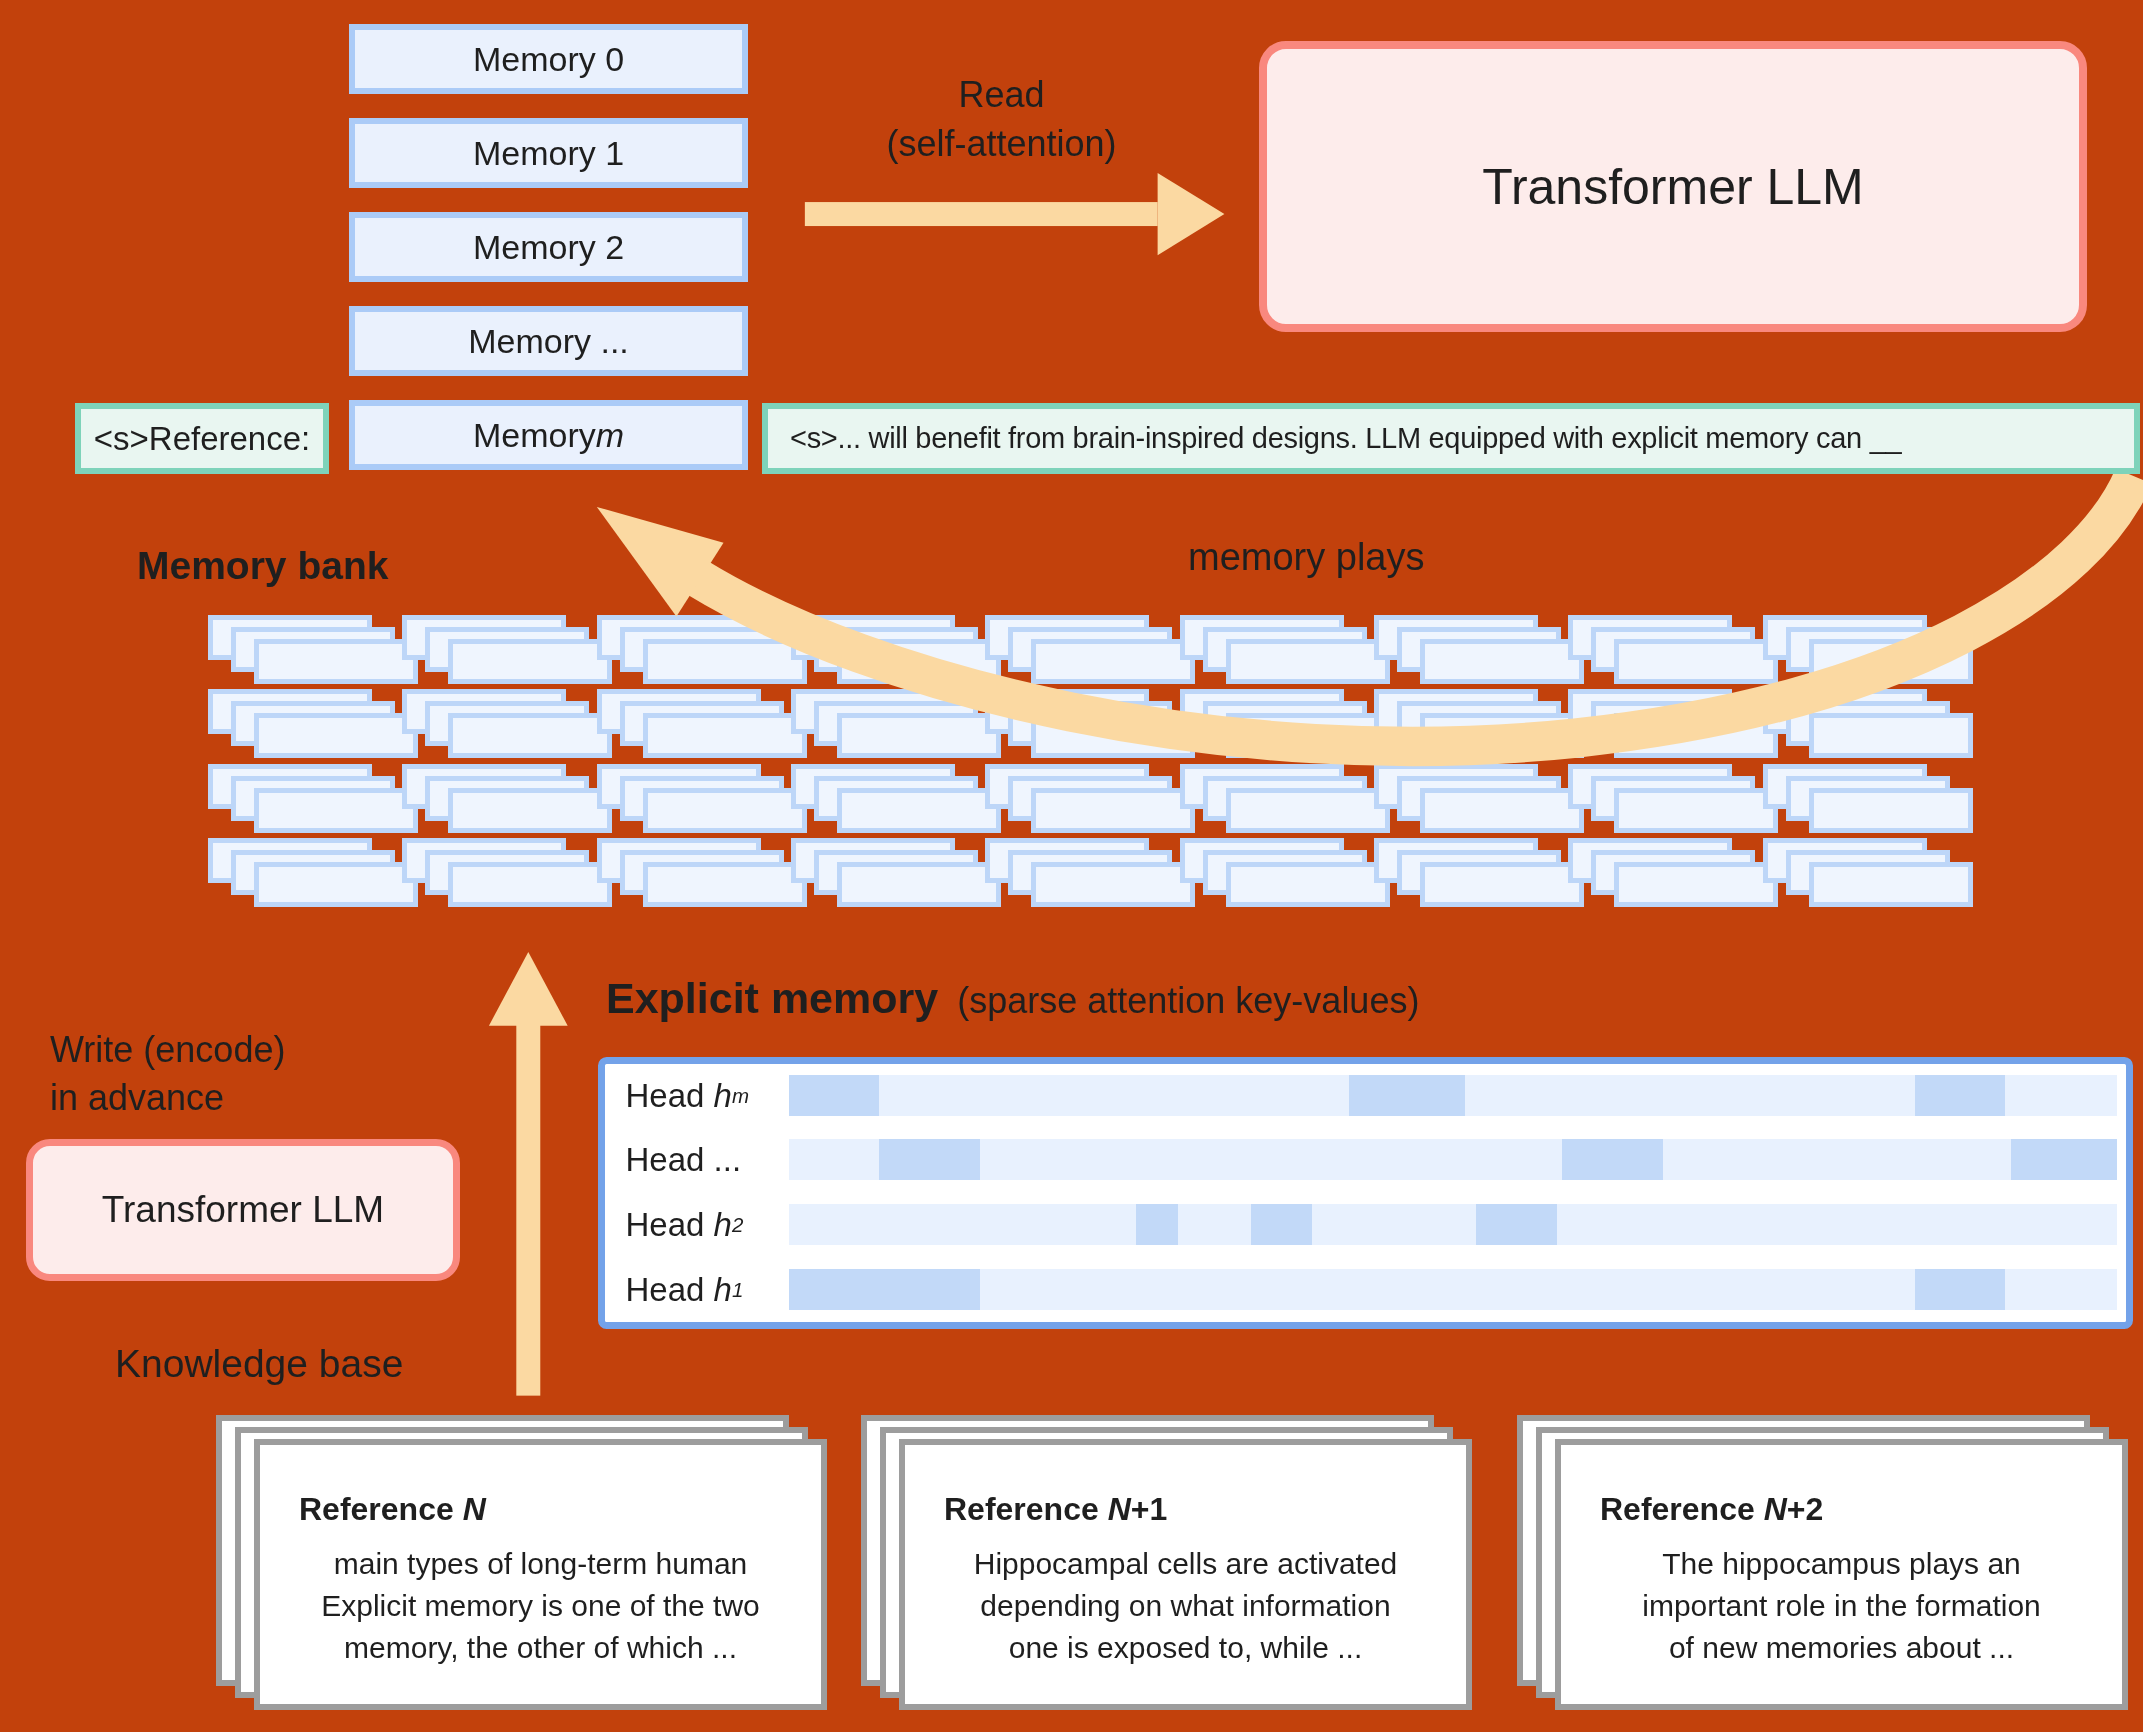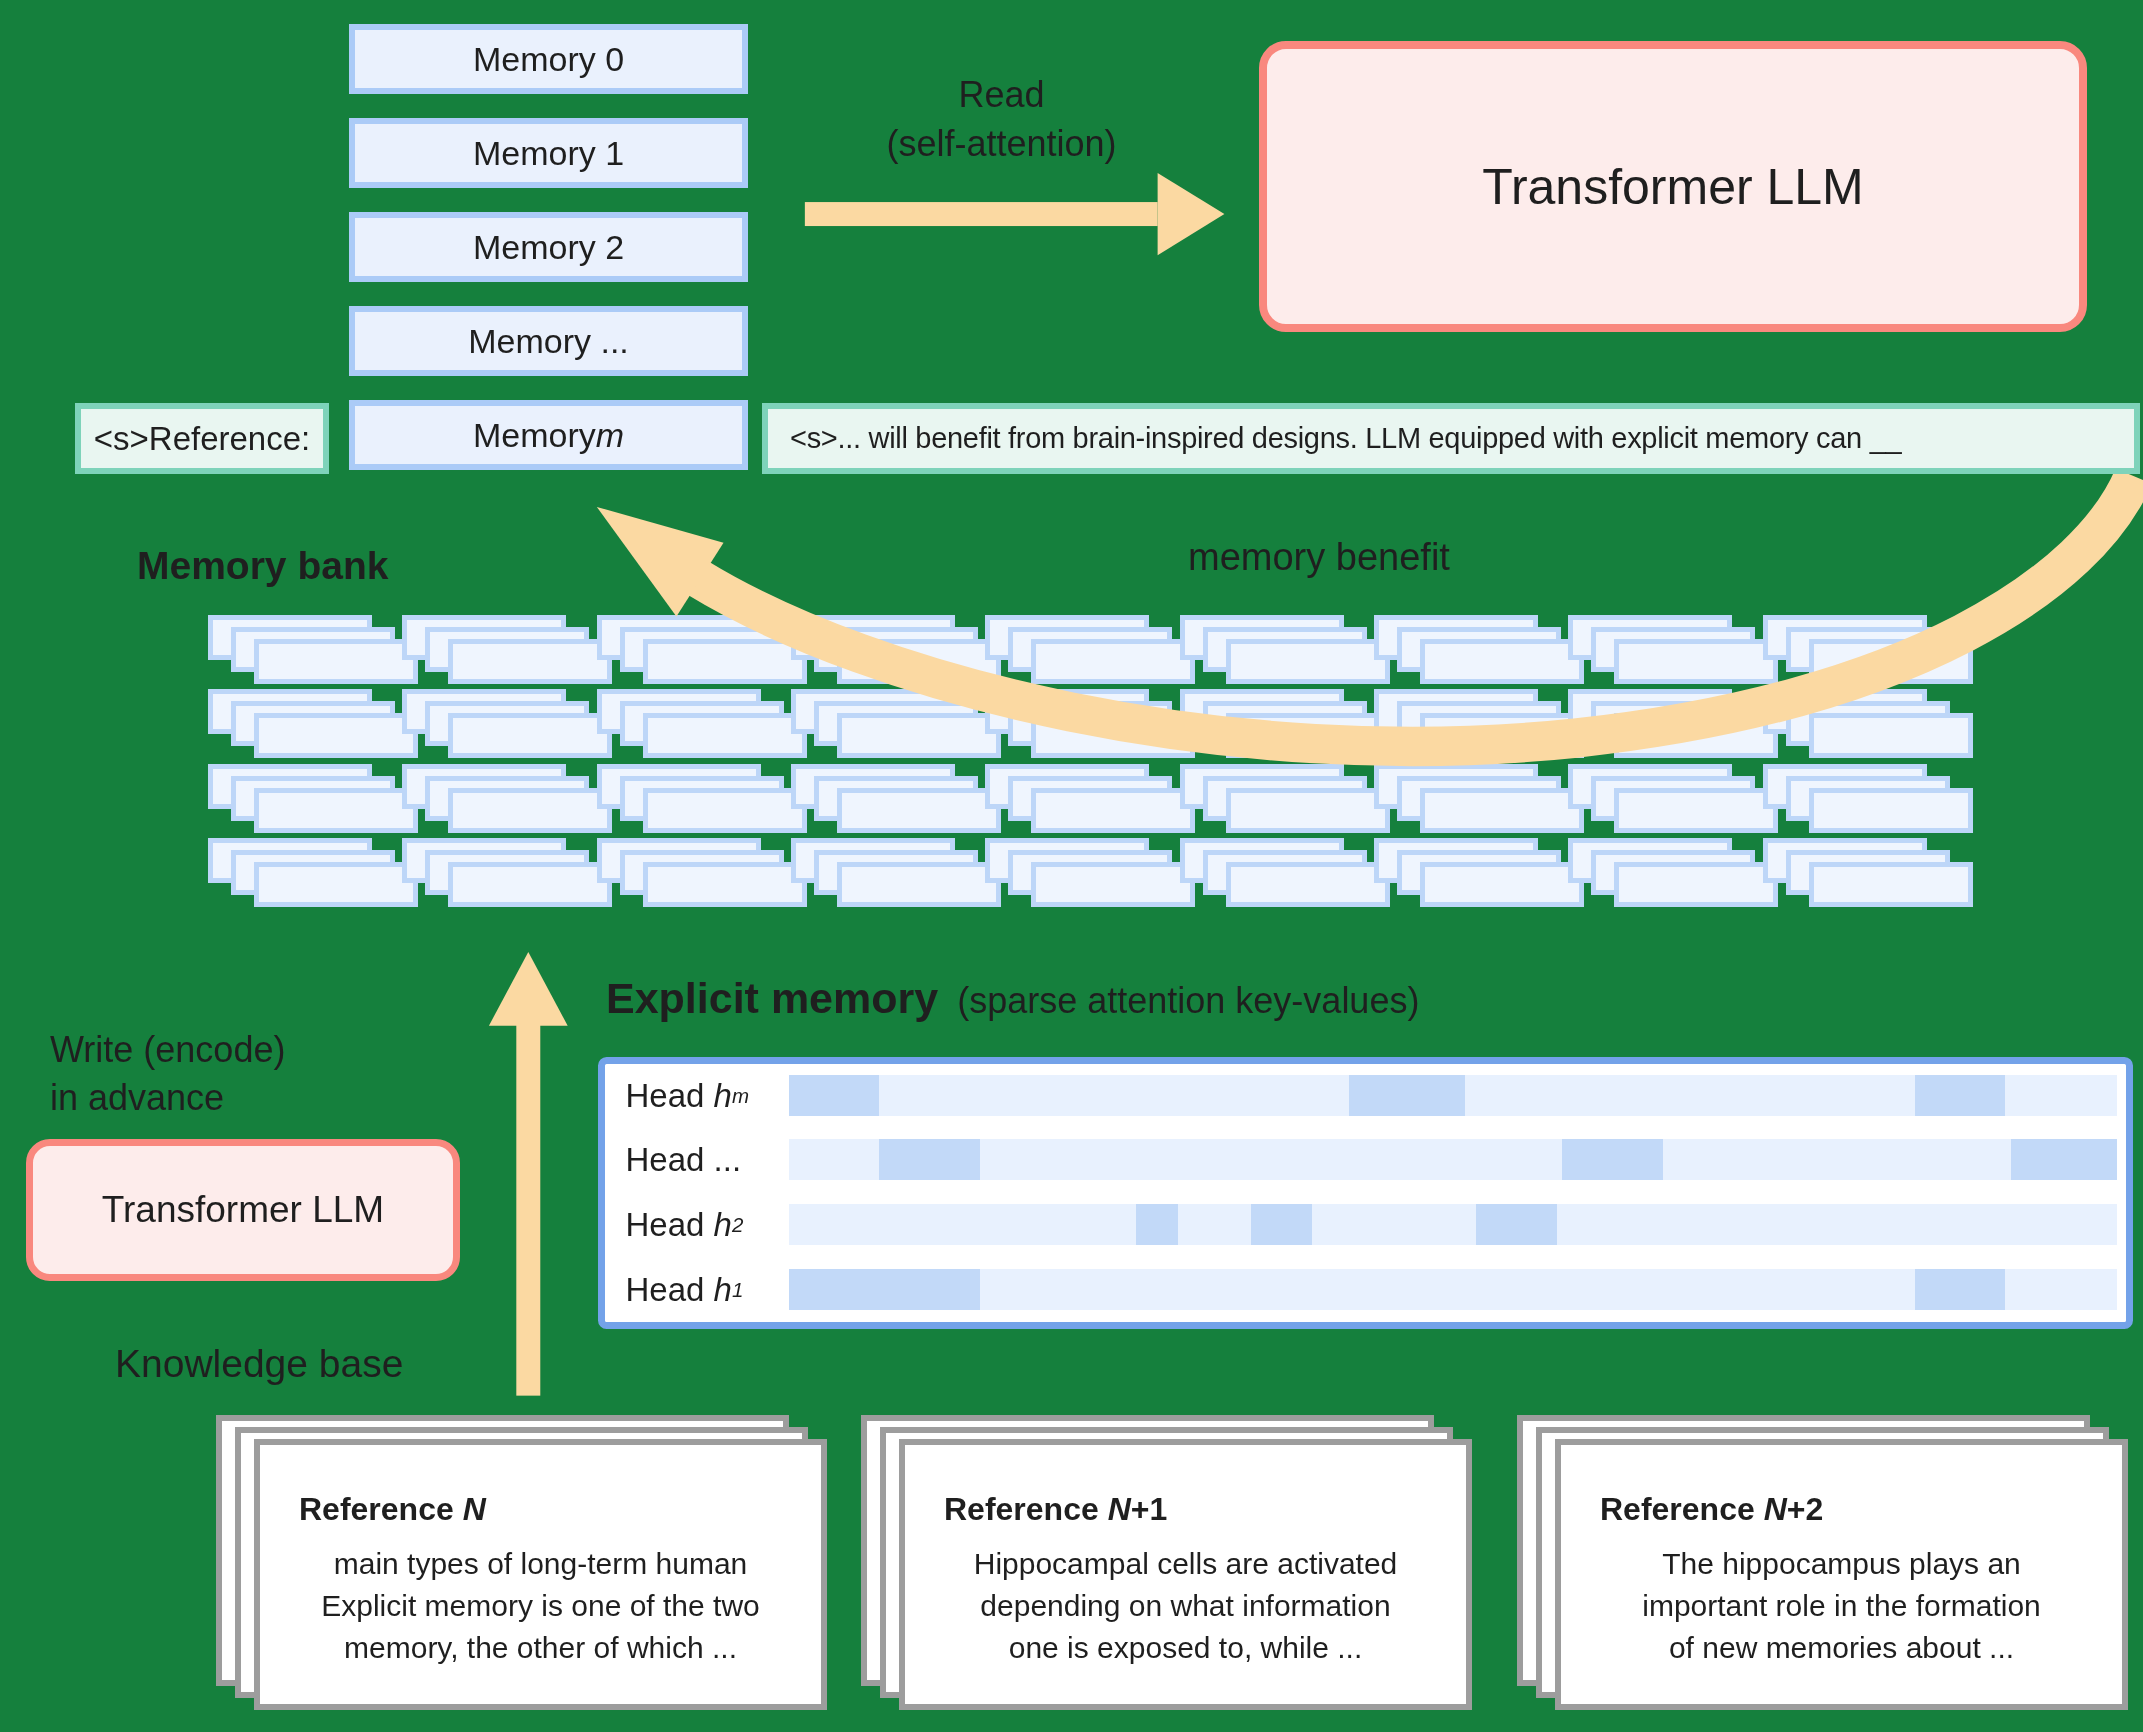--- a/index.html
+++ b/index.html
@@ -1,18 +1,18 @@
 <!DOCTYPE html>
 <html style="--memory_box_border: #abcbf7; --memory_box_fill: #eaf1fd; --green_border: #7ed3ba; --green_fill: #e9f6f1; --pink_border: #f9887e; --pink_fill: #fdeceb; --orange_arrow: #fbd9a2; --bank_card_border: #bdd6f8; --bank_card_fill: #eff5fe; --explicit_border: #73a2e9; --explicit_row_bg: #e8f1fe; --explicit_highlight: #c2d9f8; --gray_card_border: #9d9d9d; --text: #1f1f1f;font-size:13.7px"><head>
 <meta charset="utf-8">
 <style>
   html,body { margin:0; padding:0; background:#ffffff; }
   .canvas {
     position:relative; width:2144px; height:1733px; overflow:hidden;
-    background:#15803d; color:var(--text,#1f1f1f);
+    background:#c2410c; color:var(--text,#1f1f1f);
     font-family:"Liberation Sans","DejaVu Sans",sans-serif;
   }
   .abs { position:absolute; }
   .em { font-style:italic; }
   .sub { font-size:20.5px; font-style:italic; vertical-align:-7.7px; }
 
   
   #memory-stack { position:absolute; left:349px; top:24px; width:399px; }
   .mem-box {
     box-sizing:border-box; height:70px; margin-bottom:24px;
@@ -312,21 +312,21 @@
 
   <div class="pink-box" id="llm-top">
     <span>Transformer LLM</span>
   </div>
 
   <div class="abs" id="read-label">
     <div>Read</div>
     <div>(self-attention)</div>
   </div>
   <div class="abs" id="bank-label">Memory bank</div>
-  <div class="abs" id="recall-label">memory benefit</div>
+  <div class="abs" id="recall-label">memory plays</div>
   <div class="abs" id="write-label">
     <div>Write (encode)</div>
     <div>in advance</div>
   </div>
   <div class="pink-box" id="llm-left">
     <span>Transformer LLM</span>
   </div>
   <div class="abs" id="kb-label">Knowledge base</div>
 
   <div class="abs" id="em-title">

